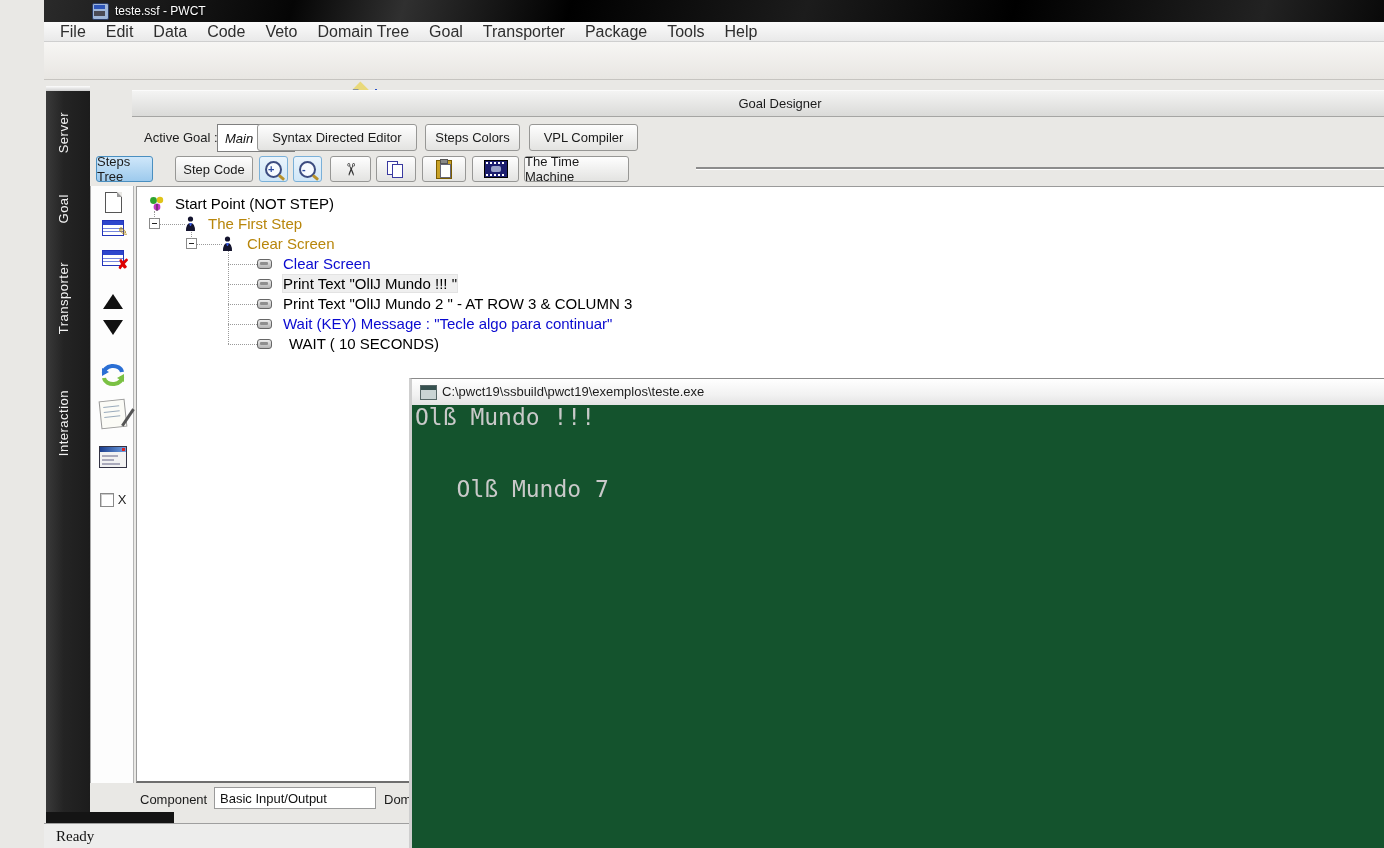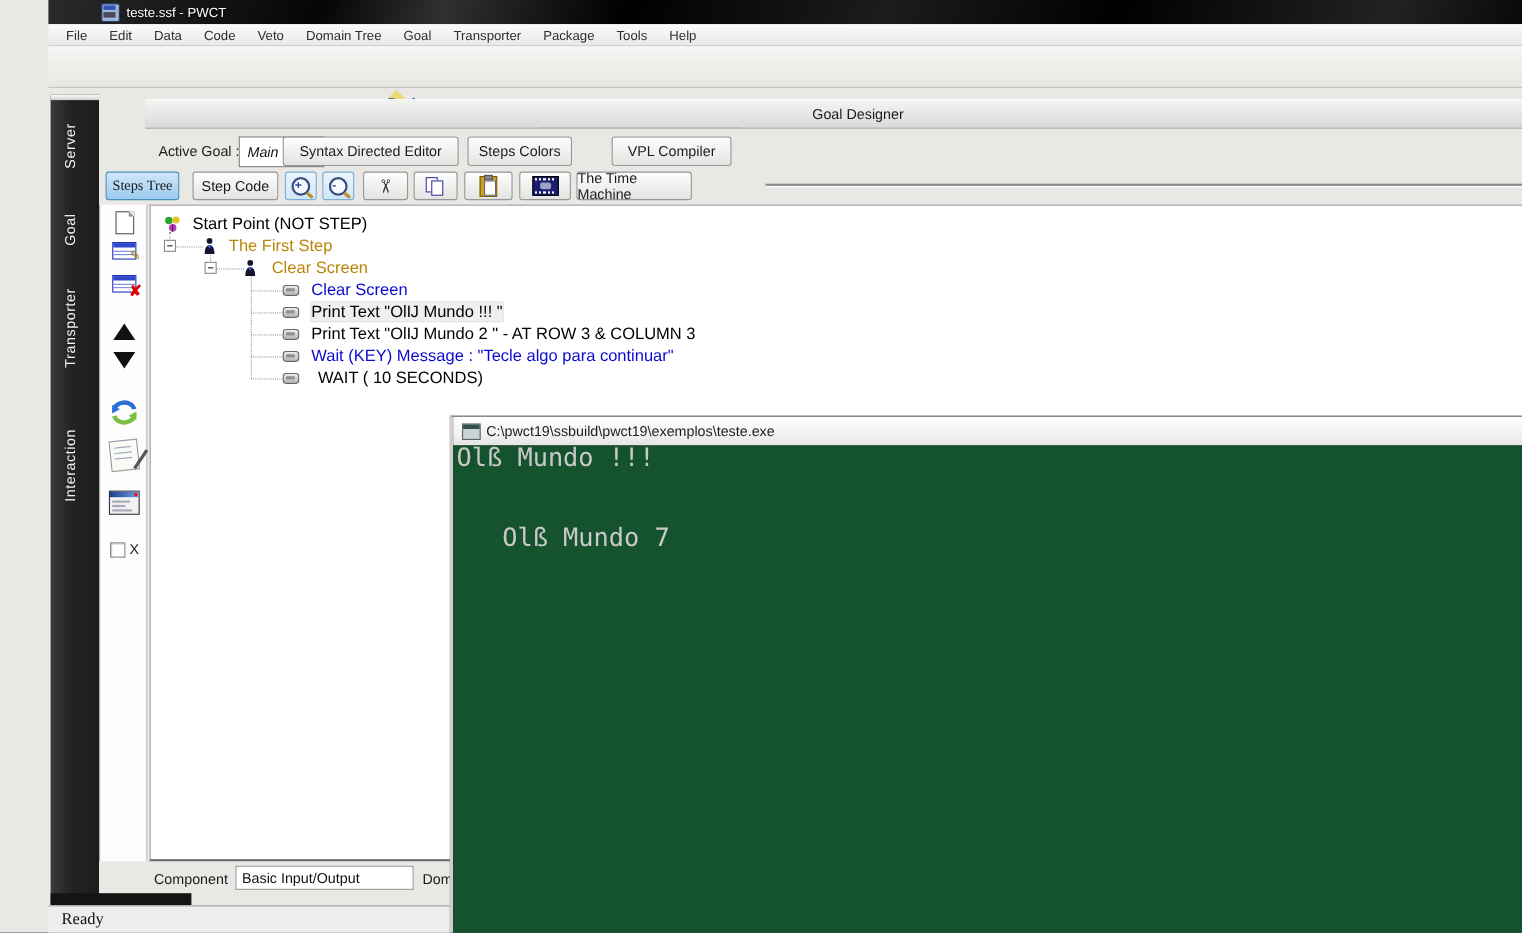--- a/index.html
+++ b/index.html
@@ -17,21 +17,21 @@
   .title-text{left:27px;top:4px;color:#fff;font-size:12px;text-shadow:0 1px 2px #000;}
   .winbtn{top:2px;width:30px;height:17px;border:1px solid #4e4e4e;border-radius:2px;
     background:linear-gradient(#fdfdfd,#d6d6d6 45%,#bfbfbf 50%,#dcdcdc);}
   .winbtn .mingl{position:absolute;left:9px;top:9px;width:11px;height:3px;background:#3c3c3c;}
   .winbtn .restgl{position:absolute;left:9px;top:4px;width:8px;height:7px;border:1px solid #3c3c3c;background:#eee;}
   .winbtn .restgl2{position:absolute;left:12px;top:2px;width:8px;height:7px;border:1px solid #3c3c3c;}
 
   
   .menubar{left:0;top:22px;width:1384px;height:20px;background:linear-gradient(#fbfbfb,#e9e9e9);
     border-bottom:1px solid #cfcfcf;display:flex;align-items:center;padding-left:6px;box-sizing:border-box;}
-  .menu-item{font-size:12px;color:#2e2e2e;padding:14px 10px;cursor:default;}
+  .menu-item{font-size:16px;color:#2e2e2e;padding:14px 10px;cursor:default;}
 
   
   .toolbar{left:0;top:42px;width:1384px;height:37px;background:linear-gradient(#f7f6f4,#e8e6e2);
     border-bottom:1px solid #c6c4c0;}
   .tbico{top:50px;width:24px;height:22px;}
   .page-ico{width:15px;height:19px;background:#fff;border:1px solid #555;}
   .page-ico:before{content:"";position:absolute;right:-1px;top:-1px;border-style:solid;border-width:0 5px 5px 0;
     border-color:transparent #e9e8e5 #999 transparent;}
   .folder-ico{width:20px;height:13px;background:linear-gradient(#fdf6b0,#e3cf5f);border:1px solid #8a7a22;border-radius:1px;margin-top:5px;}
   .folder-ico:before{content:"";position:absolute;left:0;top:-4px;width:9px;height:3px;background:#e9d97a;border:1px solid #8a7a22;}
@@ -236,23 +236,23 @@
 
   <div class="abs gd-header">Goal Designer</div>
 
   <div class="abs lbl13" style="left:100px;top:130px;">Active Goal :</div>
   <div class="abs combo" style="left:173px;top:124px;width:76px;height:26px;">
     <div class="val" style="justify-content:flex-start;padding-left:7px;">Main</div>
     <div class="btn-arrow"></div>
   </div>
   <div class="btn" style="left:257px;top:124px;width:160px;height:27px;">Syntax Directed Editor</div>
   <div class="btn" style="left:425px;top:124px;width:95px;height:27px;">Steps Colors</div>
-  <div class="btn" style="left:556px;top:124px;width:109px;height:27px;">VPL Compiler</div>
-
-  <div class="btn tab-active" style="left:96px;top:156px;width:67px;height:26px;font-family:Liberation Serif, serif;">Steps Tree</div>
+  <div class="btn" style="left:529px;top:124px;width:109px;height:27px;">VPL Compiler</div>
+
+  <div class="btn tab-active" style="left:96px;top:156px;width:57px;height:26px;">Steps Tree</div>
   <div class="btn" style="left:175px;top:156px;width:78px;height:26px;">Step Code</div>
   <div class="btn zoom-btn" style="left:259px;top:156px;width:29px;height:26px;">
       <div class="mag">
         <span class="pm">+</span>
       </div>
     </div>
   <div class="btn zoom-btn" style="left:293px;top:156px;width:29px;height:26px;">
       <div class="mag">
         <span class="pm">-</span>
       </div>

